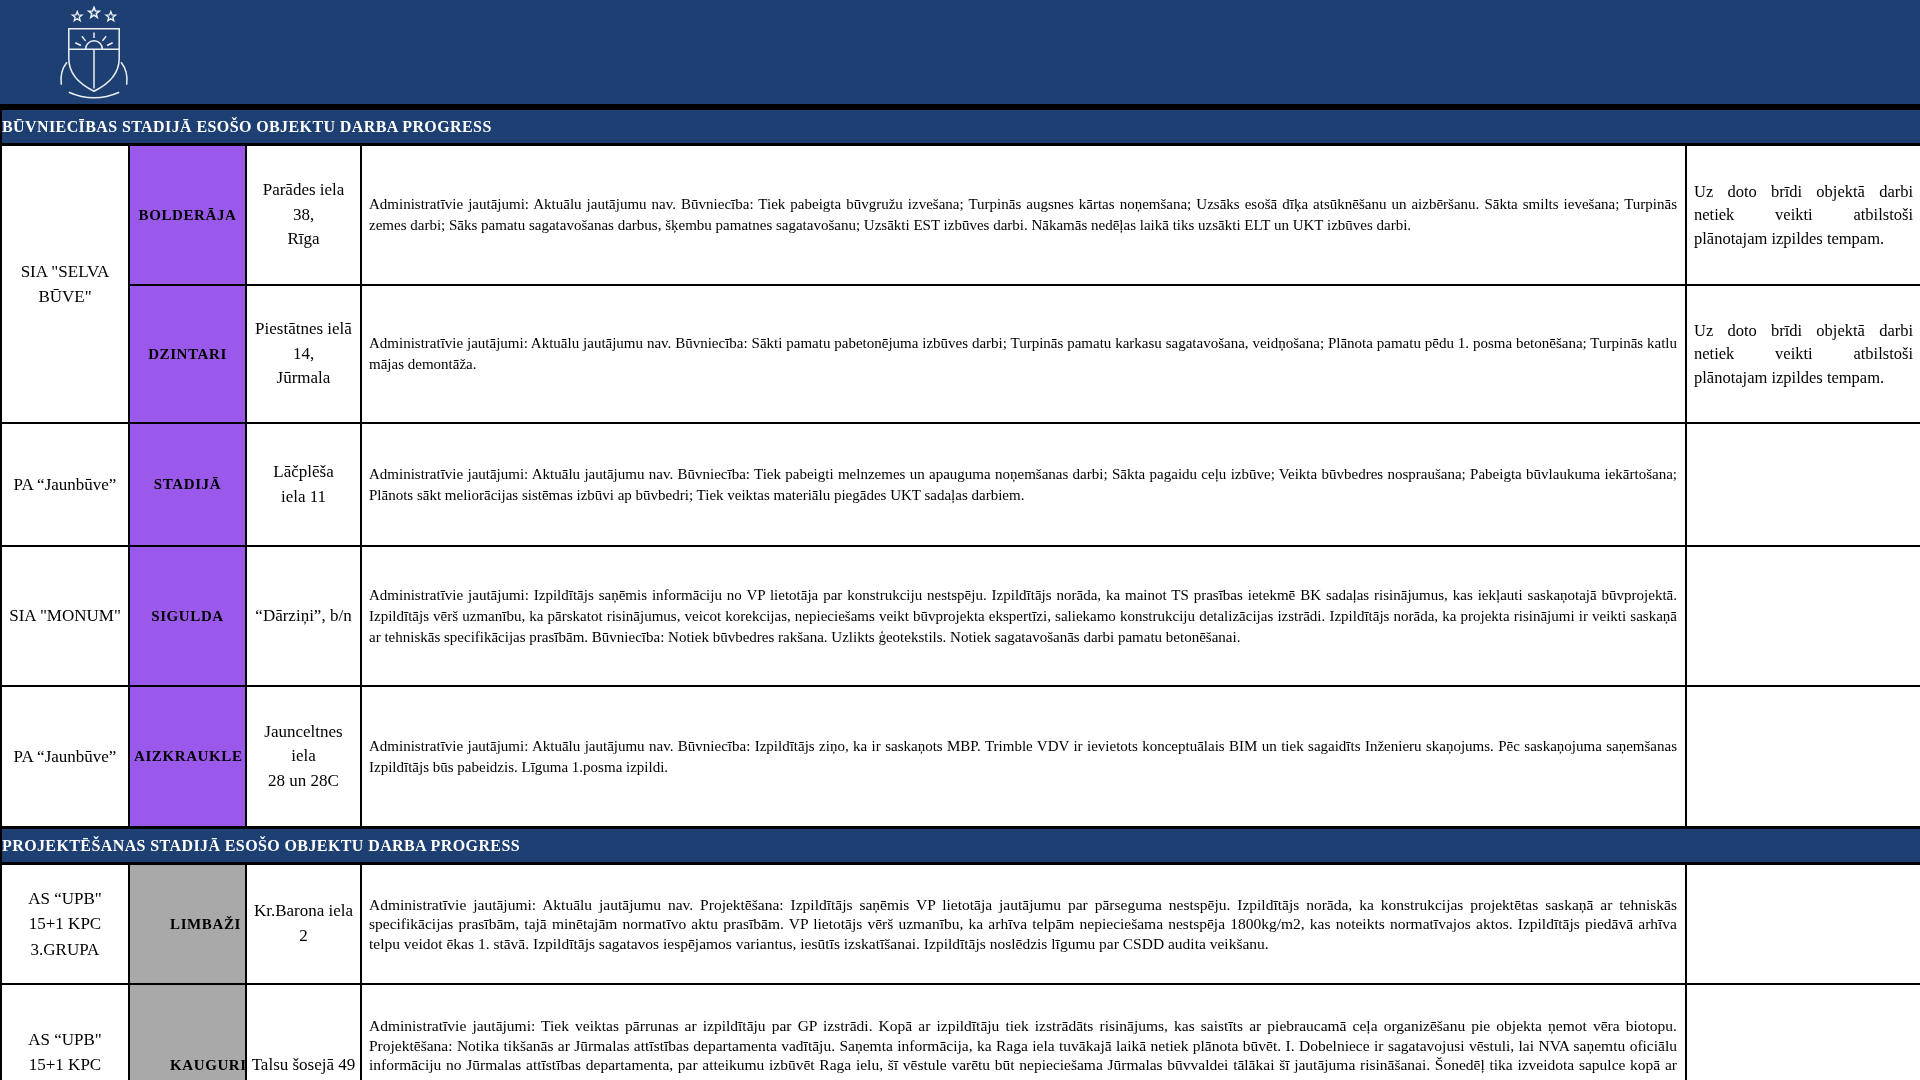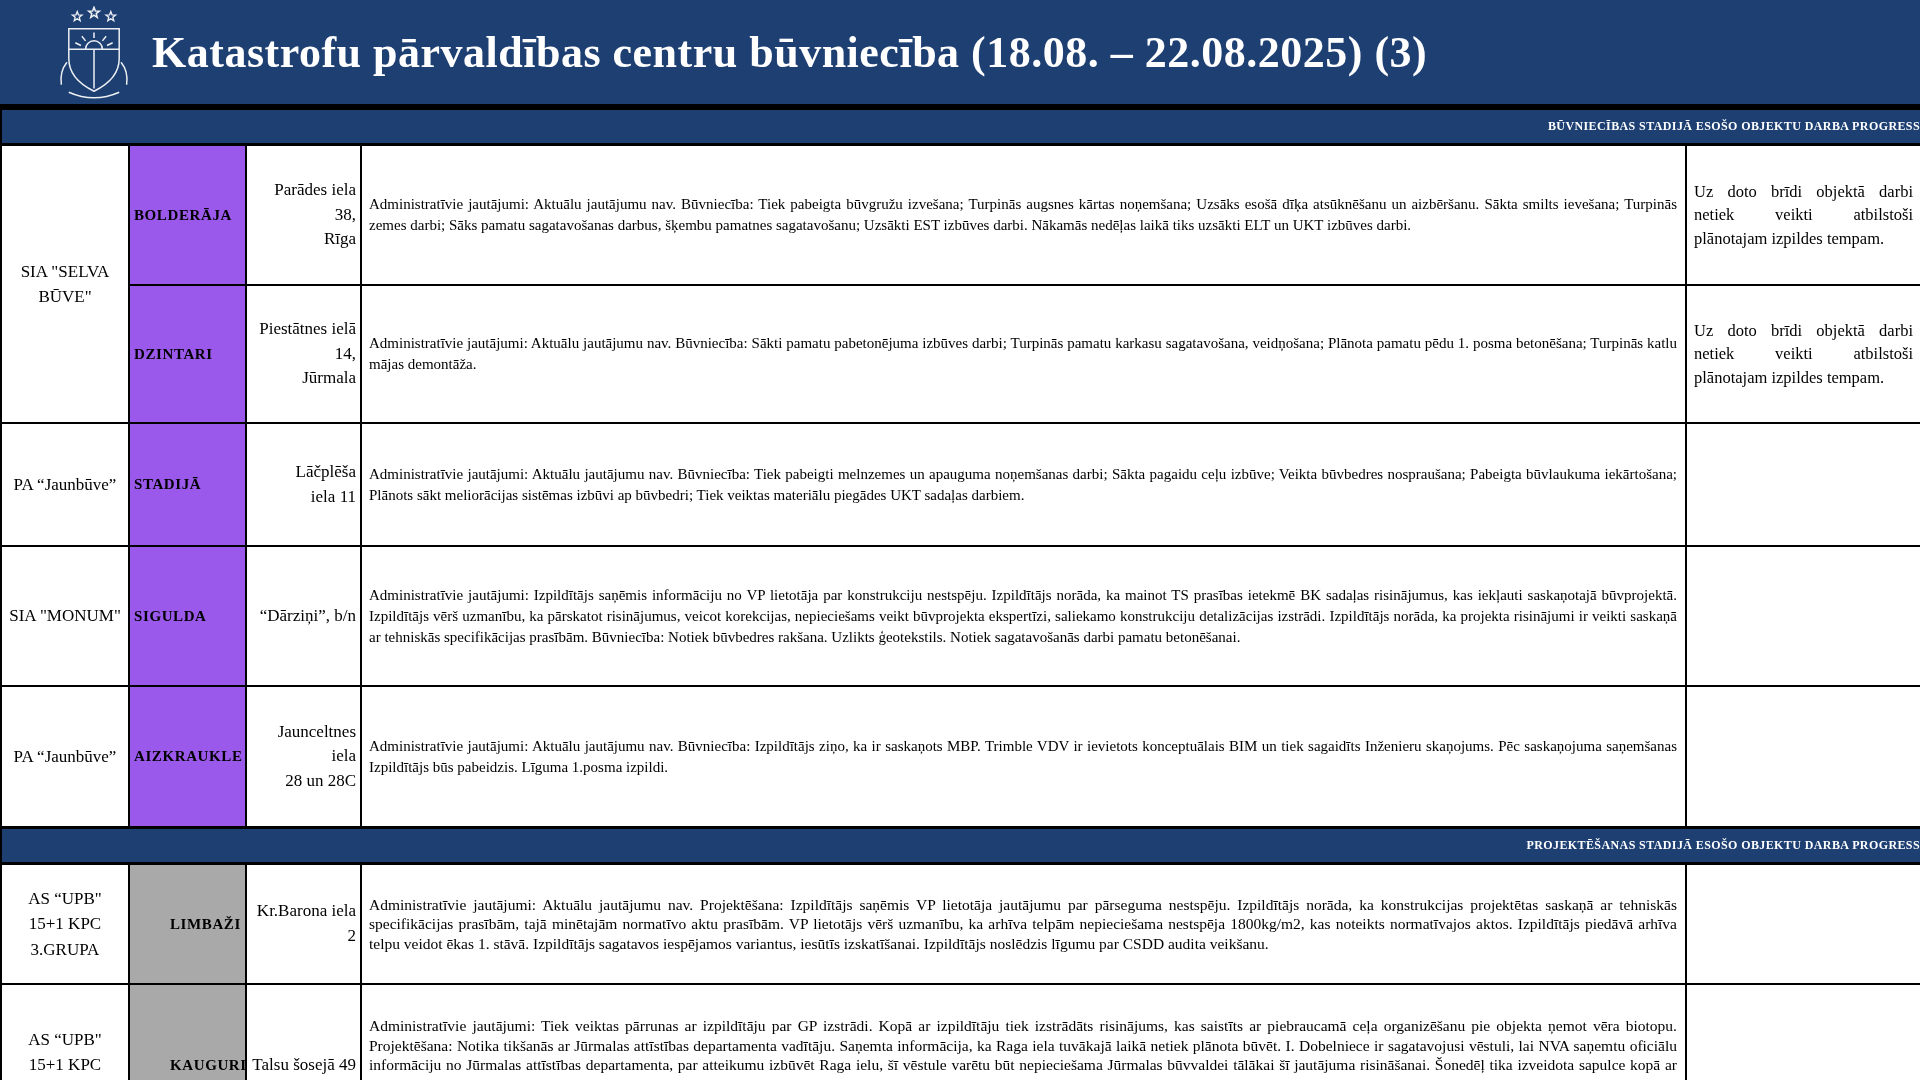--- a/index.html
+++ b/index.html
@@ -20,37 +20,37 @@
     color:#fff;font-size:44px;font-weight:bold;letter-spacing:.5px;
     white-space:nowrap;
   }
   
   table.report{
     width:1920px;border-collapse:collapse;table-layout:fixed;
     border:2px solid #000;border-bottom:3px solid #000;
   }
   td{border:2px solid #000;vertical-align:middle;overflow:hidden;}
   tr.section-bar td{
-    background:#1d3f72;color:#fff;text-align:right;
-    font-weight:bold;font-size:12px;letter-spacing:.4px;
+    background:#1d3f72;color:#fff;text-align:left;
+    font-weight:bold;font-size:16px;letter-spacing:.4px;
     height:33px;border-top:3px solid #000;border-bottom:3px solid #000;
     padding:0;
   }
   td.contractor{
     text-align:center;font-size:17px;padding:2px 4px;
     white-space:pre-line;line-height:1.5;
   }
   td.city{
-    font-weight:bold;font-size:15px;
+    text-align:center;font-weight:bold;font-size:15px;
     letter-spacing:.6px;padding:2px 4px;
   }
   td.city.purple{background:#9b59ec;}
   td.city.gray{background:#a9a9a9;padding-left:40px;}
   td.address{
-    text-align:right;font-size:17px;padding:2px 4px;
+    text-align:center;font-size:17px;padding:2px 4px;
     white-space:pre-line;line-height:1.45;
   }
   td.desc{
     text-align:justify;font-size:15px;line-height:1.4;
     padding:3px 8px 3px 7px;
   }
   td.desc.dense{font-size:15.5px;line-height:1.26;}
   td.status{
     text-align:justify;font-size:16.5px;line-height:1.42;
     padding:4px 7px;vertical-align:middle;
@@ -86,21 +86,20 @@
       <path d="M45,46 v42"></path>
 
       <path d="M36,46 a9,9 0 0 1 18,0"></path>
       <path d="M45,34 v-6 M36,37 l-4,-5 M54,37 l4,-5 M31,42 l-6,-3 M59,42 l6,-3"></path>
 
       <path d="M16,60 q-8,10 -6,24 M74,60 q8,10 6,24"></path>
 
       <path d="M18,92 q27,12 54,0"></path>
     </svg>
   </span>
-  <div class="page-title">Katastrofu pārvaldības centru būvniecība (18.08. – 22.08.2025) (3)</div>
 </div>
 
 <table class="report">
   <colgroup>
     <col style="width:128px">
       <col style="width:117px">
       <col style="width:115px">
     <col style="width:1325px">
       <col style="width:235px">
   </colgroup>

